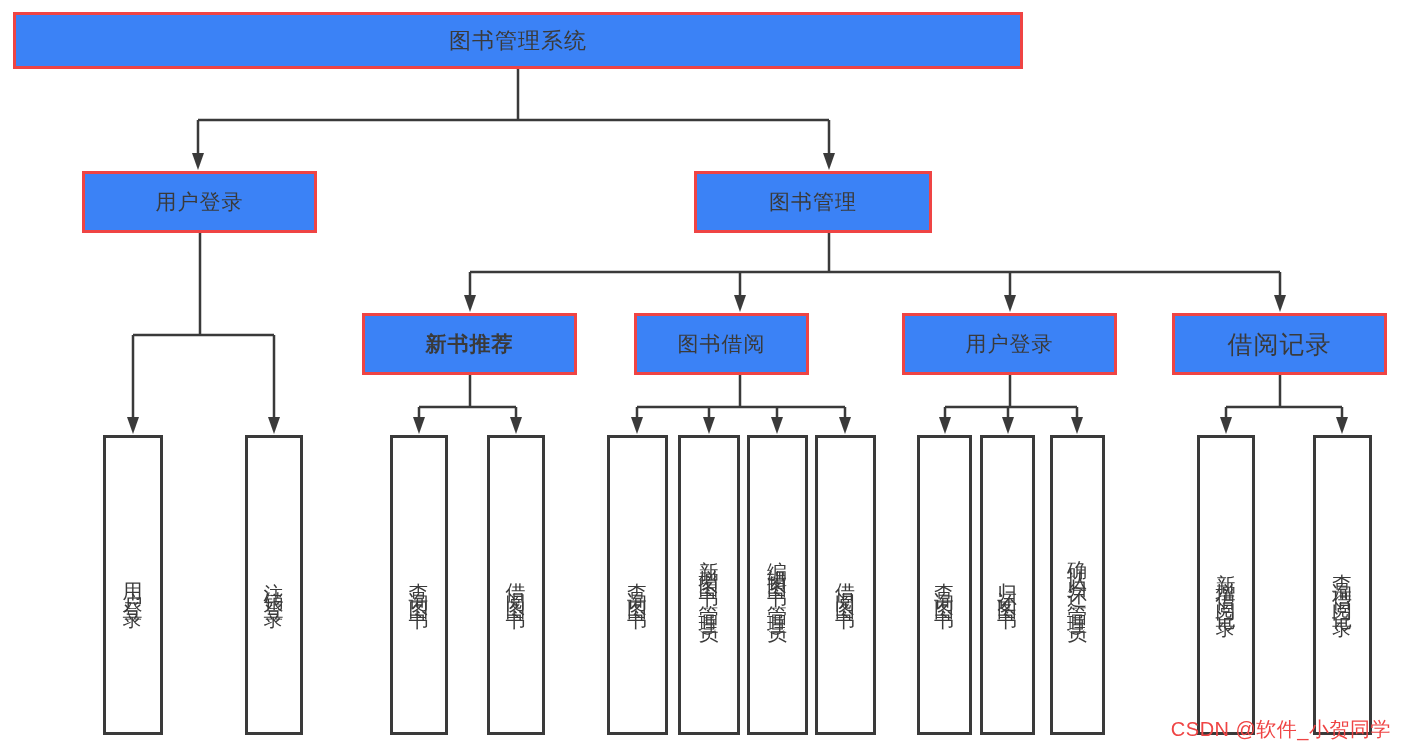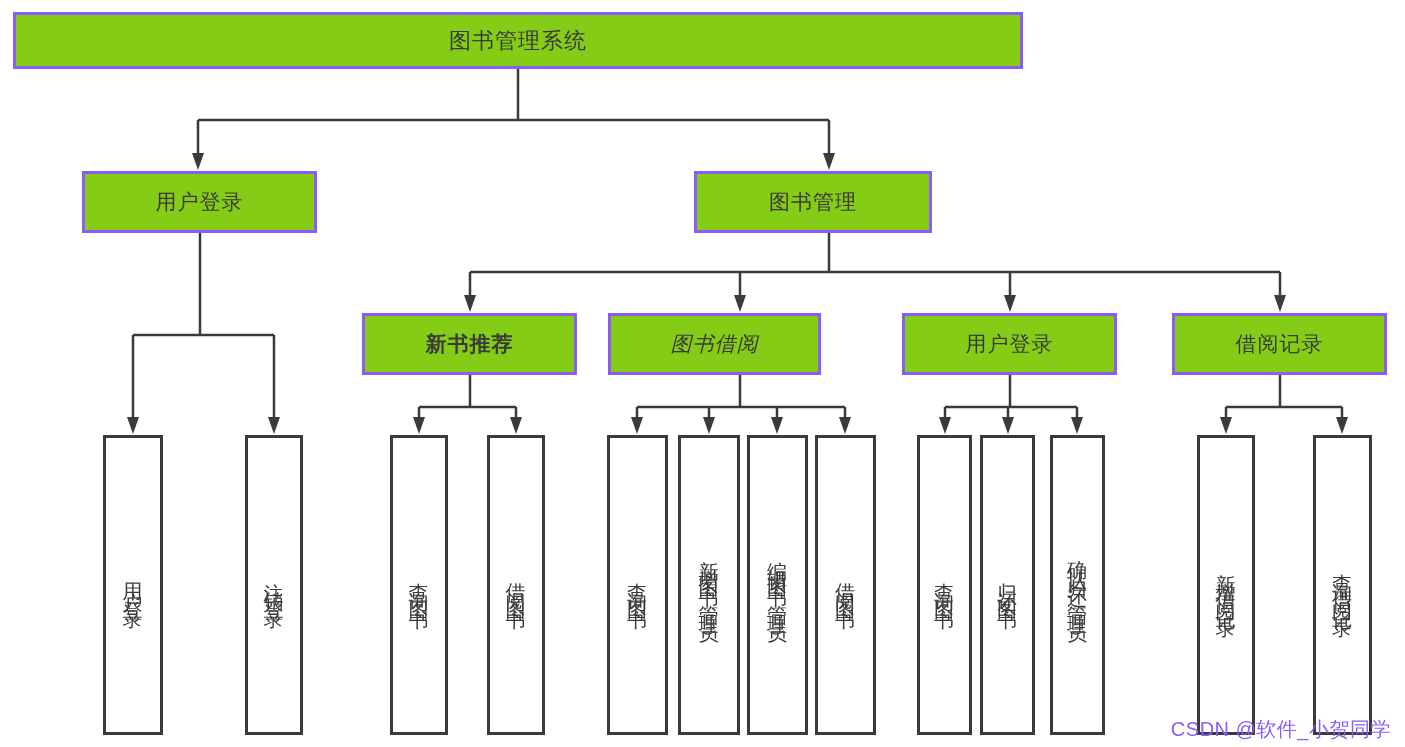--- a/index.html
+++ b/index.html
@@ -13,22 +13,22 @@
     overflow: hidden;
   }
   .connectors {
     position: absolute;
     left: 0; top: 0;
     width: 1405px; height: 747px;
   }
   .hbox {
     position: absolute;
     box-sizing: border-box;
-    border: 3px solid #8b5cf6;
-    background: #84cc16;
+    border: 3px solid #ef4444;
+    background: #3b82f6;
     display: flex;
     align-items: center;
     justify-content: center;
     font-size: 22px;
     letter-spacing: 1px;
     z-index: 2;
   }
   .vbox {
     position: absolute;
     box-sizing: border-box;
@@ -47,21 +47,21 @@
     font-size: 20px;
     line-height: 1;
     letter-spacing: 9px;
     white-space: nowrap;
   }
   .watermark {
     position: absolute;
     right: 14px;
     bottom: 4px;
     font-size: 20px;
-    color: #8b5cf6;
+    color: #ef4444;
     letter-spacing: 0.5px;
     z-index: 5;
     text-align: center;
   }
 </style>
 </head>
 <body>
 
 <div class="canvas">
 
@@ -115,27 +115,27 @@
   <div class="hbox" style="left:82px; top:171px; width:235px; height:62px; font-size:21px;">
     <span>用户登录</span>
   </div>
   <div class="hbox" style="left:694px; top:171px; width:238px; height:62px; font-size:21px;">
     <span>图书管理</span>
   </div>
 
   <div class="hbox" style="left:362px; top:313px; width:215px; height:62px; font-size:21px;font-weight:bold;">
     <span>新书推荐</span>
   </div>
-  <div class="hbox" style="left:608px; top:313px; width:213px; height:62px; font-size:21px;font-style:italic;">
+  <div class="hbox" style="left:634px; top:313px; width:175px; height:62px; font-size:21px;">
     <span>图书借阅</span>
   </div>
   <div class="hbox" style="left:902px; top:313px; width:215px; height:62px; font-size:21px;">
     <span>用户登录</span>
   </div>
-  <div class="hbox" style="left:1172px; top:313px; width:215px; height:62px; font-size:21px;">
+  <div class="hbox" style="left:1172px; top:313px; width:215px; height:62px; font-size:25px;">
     <span>借阅记录</span>
   </div>
 
   <div class="vbox" style="left:103px; width:60px;">
     <span class="vtext">用户登录</span>
   </div>
   <div class="vbox" style="left:245px; width:58px;">
     <span class="vtext">注销登录</span>
   </div>
 

